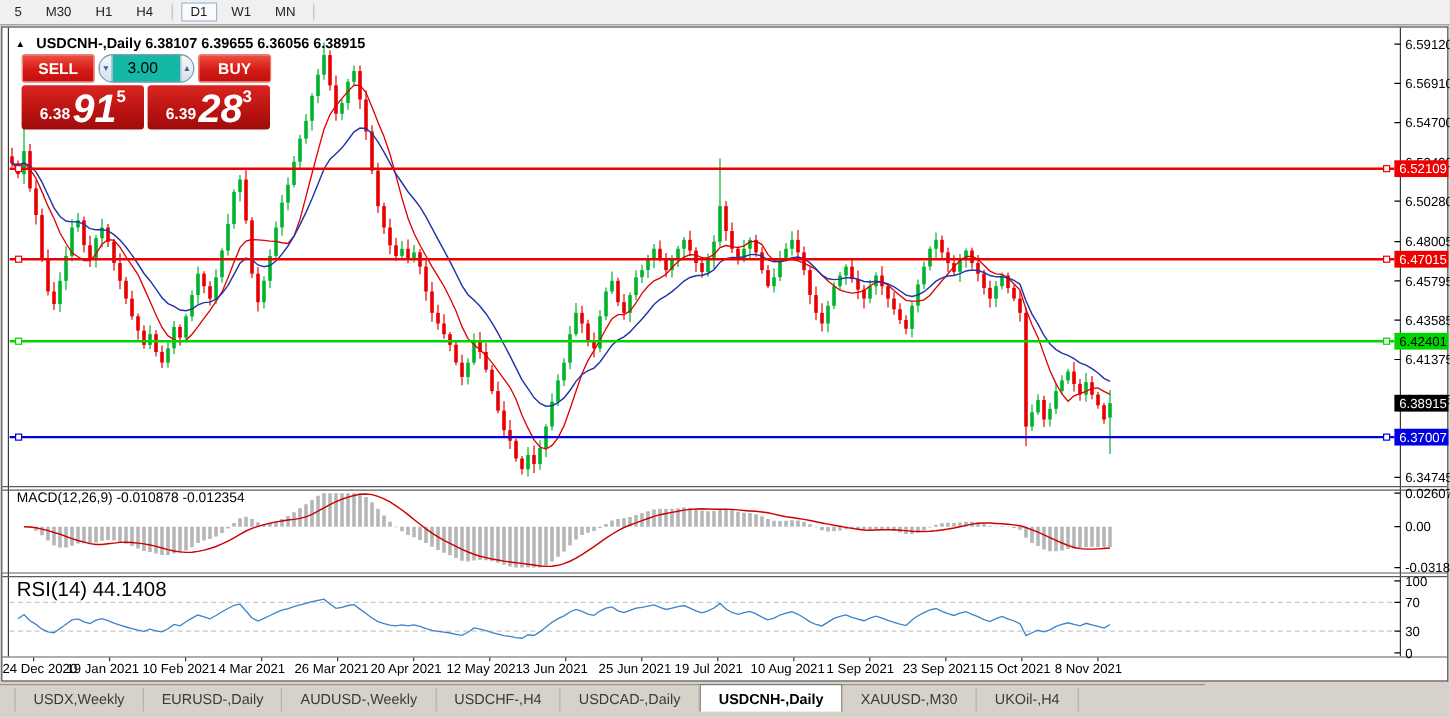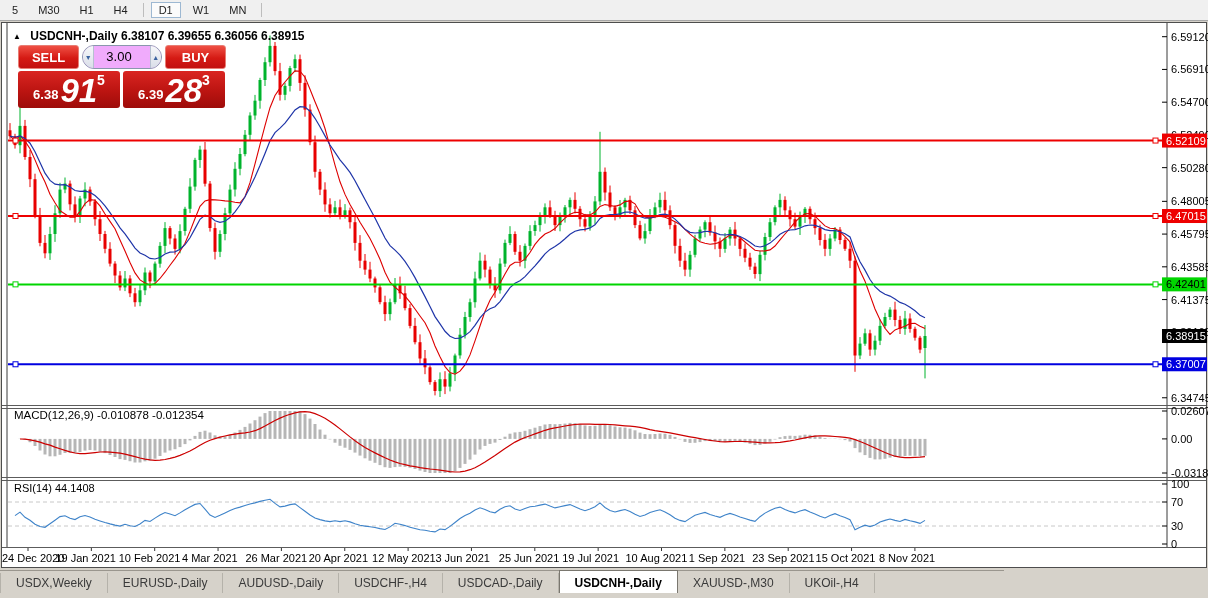--- a/index.html
+++ b/index.html
@@ -11,42 +11,42 @@
            border:1px solid transparent; padding:1px 7px; margin:0 2px; cursor:default; }
   .tfbtn.active { background:#fbfbfb; border:1px solid #9db8d2; }
   .tb-sep { width:1px; height:14px; background:#bdbdbd; margin:0 5px; }
   #chart-frame { position:absolute; left:1px; top:22px; width:1206px; height:546px;
                  background:#ffffff; border:1px solid #4d4d4d; }
   #cv { position:absolute; left:0; top:0; width:1208px; height:598px; pointer-events:none; }
   svg text { font-family:"Liberation Sans",sans-serif; }
   #chart-title { position:absolute; left:13px; top:29px; font-size:12px; font-weight:700; color:#000; }
   #chart-title .tri { font-size:8px; margin-right:6px; vertical-align:1px; }
   #macd-label { position:absolute; left:14px; top:409px; font-size:11.5px; color:#000; }
-  #rsi-label  { position:absolute; left:14px; top:482px; font-size:11px; color:#000; }
+  #rsi-label  { position:absolute; left:14px; top:482px; font-size:17px; color:#000; }
   #trade-panel { position:absolute; left:18px; top:45px; width:208px; }
   .tp-row1 { display:flex; height:24px; gap:3px; }
   .tp-sell,.tp-buy { width:61px; color:#fff; font-size:13px; font-weight:700; text-align:center;
       border:1px solid #e87d74; border-radius:3px;
       background:linear-gradient(180deg,#ef5044 0%,#d51a14 55%,#c21010 100%); }
-  .tp-spin { flex:1; display:flex; border:1px solid #8a97ad; border-radius:12px; overflow:hidden; background:#f0abfc;gap:12px; }
+  .tp-spin { flex:1; display:flex; border:1px solid #8a97ad; border-radius:12px; overflow:hidden; background:#14b8a6;gap:12px; }
   .tp-dn,.tp-up { width:20px; border:none; background:linear-gradient(180deg,#f7f8fa,#d9dee8);
       border-right:1px solid #b6c0d0; border-left:1px solid #b6c0d0; font-size:7px; color:#3a62a0; }
   .tp-dn { border-left:none; } .tp-up { border-right:none; }
   .tp-vol { flex:1; font-size:13px; color:#000; text-align:right; line-height:22px; padding-right:6px; }
   .tp-row2 { display:flex; gap:3px; margin-top:2px; height:37px; }
   .tp-price { width:102px; color:#fff; border-radius:3px; display:flex; align-items:flex-end;
       justify-content:center; padding-bottom:2px;
       background:linear-gradient(180deg,#da2521 0%,#bb1411 55%,#9e0c0a 100%); }
   .tp-small { font-size:13px; font-weight:700; margin:0 2px 4px 0; }
   .tp-big { font-size:33px; font-weight:700; line-height:30px;font-style:italic; }
   .tp-sup { font-size:14px; font-weight:700; align-self:flex-start; margin-top:1px; }
   #date-axis { position:absolute; left:0; top:552px; width:1152px; height:14px; }
   .datelabel { position:absolute; top:0; font-size:11px; color:#000; white-space:nowrap; }
   #tab-bar { position:absolute; left:0; top:570px; width:1004px; height:23px; background:#d6d2ca;
-             border-top:1px solid #9a968e; display:flex; align-items:flex-end; }
+             border-top:1px solid #9a968e; display:flex; align-items:flex-end; padding-left:12px; }
   .tab { font-size:12px; color:#3a3a3a; padding:3px 15px 4px 15px; border-right:1px solid #b5b2aa;
          white-space:nowrap; height:20px; }
   .tab:first-child { border-left:1px solid #b5b2aa; }
   .tab.active { background:#ffffff; font-weight:700; color:#000; border:1px solid #7a776f;
                 border-bottom:none; height:23px; padding-top:5px; }
 </style>
 </head>
 <body>
 
 <div id="toolbar">
@@ -769,19 +769,19 @@
     <div class="datelabel" style="left: 625.5px;">10 Aug 2021</div>
     <div class="datelabel" style="left: 688.85px;">1 Sep 2021</div>
     <div class="datelabel" style="left: 752.2px;">23 Sep 2021</div>
     <div class="datelabel" style="left: 815.55px; text-align: center;">15 Oct 2021</div>
     <div class="datelabel" style="left: 878.9px;">8 Nov 2021</div>
   </div>
 
 <div id="tab-bar">
     <div class="tab">USDX,Weekly</div>
     <div class="tab">EURUSD-,Daily</div>
-    <div class="tab">AUDUSD-,Daily</div>
+    <div class="tab">AUDUSD-,Weekly</div>
     <div class="tab">USDCHF-,H4</div>
     <div class="tab">USDCAD-,Daily</div>
     <div class="tab active">USDCNH-,Daily</div>
     <div class="tab">XAUUSD-,M30</div>
     <div class="tab">UKOil-,H4</div>
   </div>
 
 </body></html>

